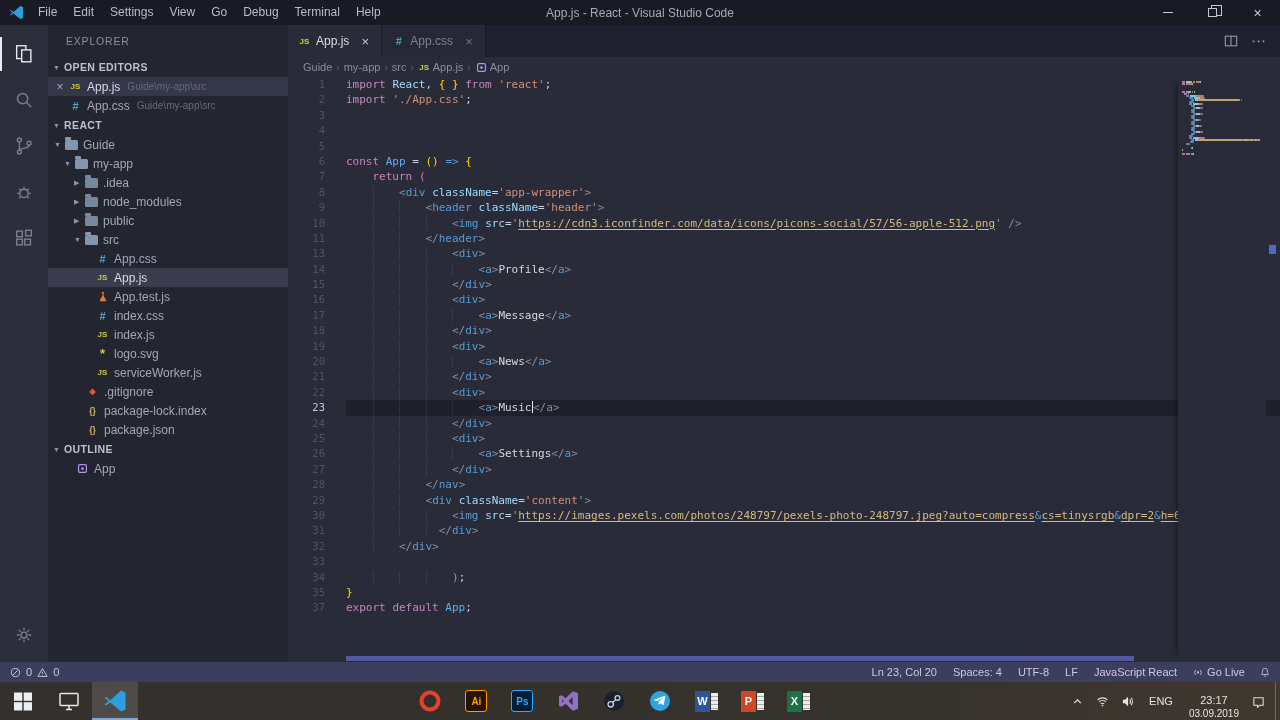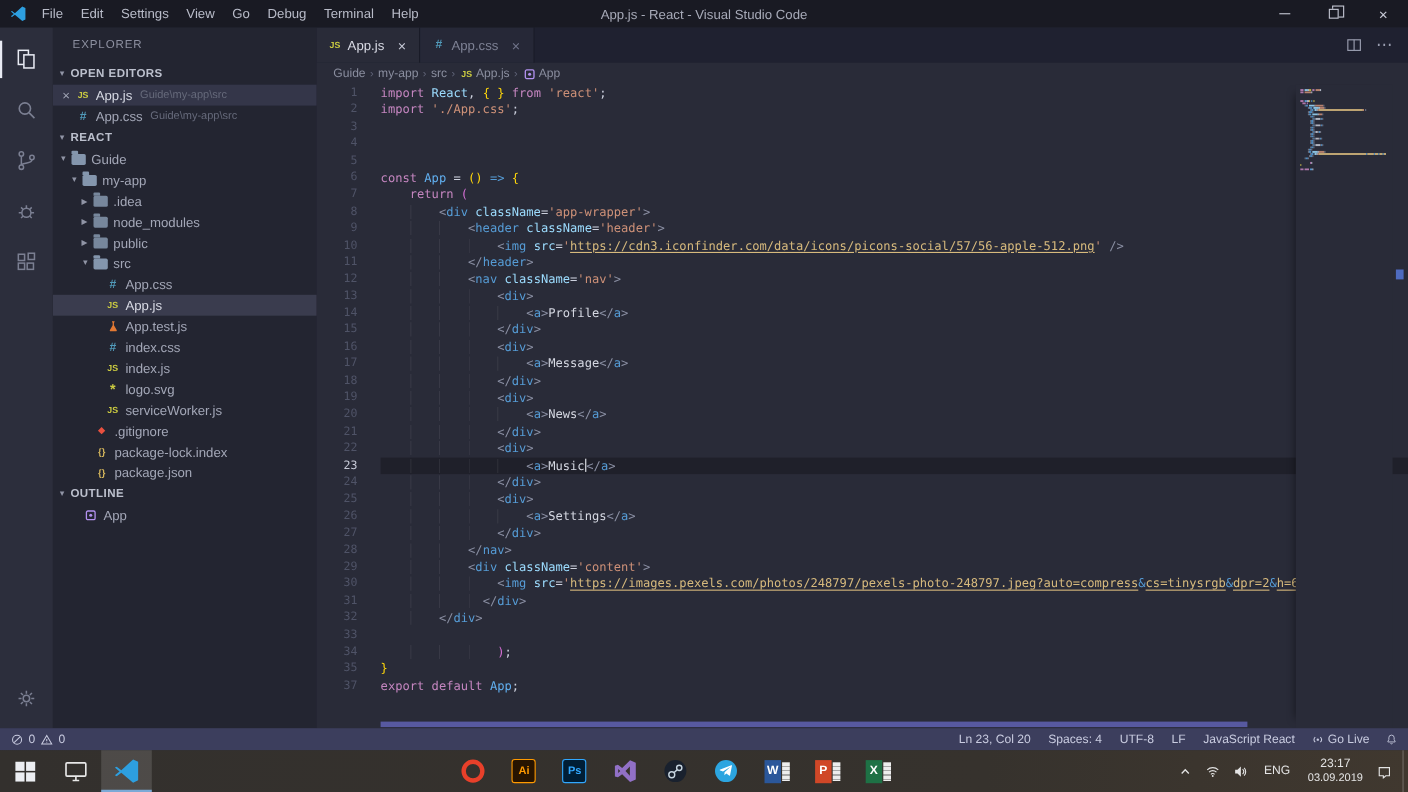--- a/index.html
+++ b/index.html
@@ -106,21 +106,21 @@
   .taskbar{height:38px;min-height:38px;background:linear-gradient(90deg,#33302d 0%,#36322d 70%,#40382f 100%);display:flex;align-items:center;position:relative;z-index:9;color:#e4e4e4}
   .tb-left{display:flex;height:100%}
   .tb-btn{width:46px;height:38px;display:flex;align-items:center;justify-content:center;cursor:pointer}
   .tb-btn.active{background:rgba(255,255,255,.13);box-shadow:inset 0 -2px 0 rgba(130,180,230,.9)}
   .tb-btn svg{width:24px;height:24px}
   .tb-center{position:absolute;left:48%;transform:translateX(-50%);display:flex;height:38px}
   .adobe{width:22px;height:22px;border-radius:3px;display:flex;align-items:center;justify-content:center;font-size:10px;font-weight:bold;border:1.5px solid}
   .office{display:flex;height:21px;align-items:center}
   .office-letter{width:15px;height:21px;display:flex;align-items:center;justify-content:center;color:#fff;font-weight:bold;font-size:11px}
   .office-page{width:7px;height:17px;margin-left:1px;background:repeating-linear-gradient(to bottom,#ededed 0 3px,#a8a8a8 3px 4px)}
-  .tray{margin-left:auto;display:flex;align-items:center;height:100%}
+  .tray{margin-left:auto;display:flex;align-items:flex-end;height:100%}
   .tray-item{height:100%;display:flex;align-items:center;padding:0 6px;cursor:pointer}
   .tray svg{width:13px;height:13px}
   .tray-lang{padding:0 9px;font-size:11px;cursor:pointer;height:100%;display:flex;align-items:center}
   .clock{text-align:center;font-size:11px;line-height:13px;padding:0 7px;cursor:pointer}
   .clock .date-line{font-size:10px}
   .show-desktop{width:5px;height:100%;border-left:1px solid rgba(255,255,255,.25);margin-left:4px;cursor:pointer}
 </style>
 </head>
 <body>
 
@@ -434,24 +434,20 @@
           </div>
           <div class="code-line">
             <span class="ln-num">10</span>
             <span class="ln-text"><span class="indent-chunk">    </span><span class="indent-chunk guide">    </span><span class="indent-chunk guide">    </span><span class="indent-chunk guide">    </span><span class="tk-p">&lt;</span><span class="tk-tag">img</span><span class="tk-op"> </span><span class="tk-attr">src</span><span class="tk-op">=</span><span class="tk-str">'</span><span class="tk-link">https://cdn3.iconfinder.com/data/icons/picons-social/57/56-apple-512.png</span><span class="tk-str">'</span><span class="tk-op"> </span><span class="tk-p">/&gt;</span></span>
           </div>
           <div class="code-line">
             <span class="ln-num">11</span>
             <span class="ln-text"><span class="indent-chunk">    </span><span class="indent-chunk guide">    </span><span class="indent-chunk guide">    </span><span class="tk-p">&lt;/</span><span class="tk-tag">header</span><span class="tk-p">&gt;</span></span>
           </div>
           <div class="code-line">
-            <span class="ln-num">12</span>
-            <span class="ln-text"><span class="indent-chunk">    </span><span class="indent-chunk guide">    </span><span class="indent-chunk guide">    </span><span class="tk-p">&lt;</span><span class="tk-tag">nav</span><span class="tk-op"> </span><span class="tk-attr">className</span><span class="tk-op">=</span><span class="tk-str">'nav'</span><span class="tk-p">&gt;</span></span>
-          </div>
-          <div class="code-line">
             <span class="ln-num">13</span>
             <span class="ln-text"><span class="indent-chunk">    </span><span class="indent-chunk guide">    </span><span class="indent-chunk guide">    </span><span class="indent-chunk guide">    </span><span class="tk-p">&lt;</span><span class="tk-tag">div</span><span class="tk-p">&gt;</span></span>
           </div>
           <div class="code-line">
             <span class="ln-num">14</span>
             <span class="ln-text"><span class="indent-chunk">    </span><span class="indent-chunk guide">    </span><span class="indent-chunk guide">    </span><span class="indent-chunk guide">    </span><span class="indent-chunk guide">    </span><span class="tk-p">&lt;</span><span class="tk-tag">a</span><span class="tk-p">&gt;</span><span class="tk-txt">Profile</span><span class="tk-p">&lt;/</span><span class="tk-tag">a</span><span class="tk-p">&gt;</span></span>
           </div>
           <div class="code-line">
             <span class="ln-num">15</span>
             <span class="ln-text"><span class="indent-chunk">    </span><span class="indent-chunk guide">    </span><span class="indent-chunk guide">    </span><span class="indent-chunk guide">    </span><span class="tk-p">&lt;/</span><span class="tk-tag">div</span><span class="tk-p">&gt;</span></span>

